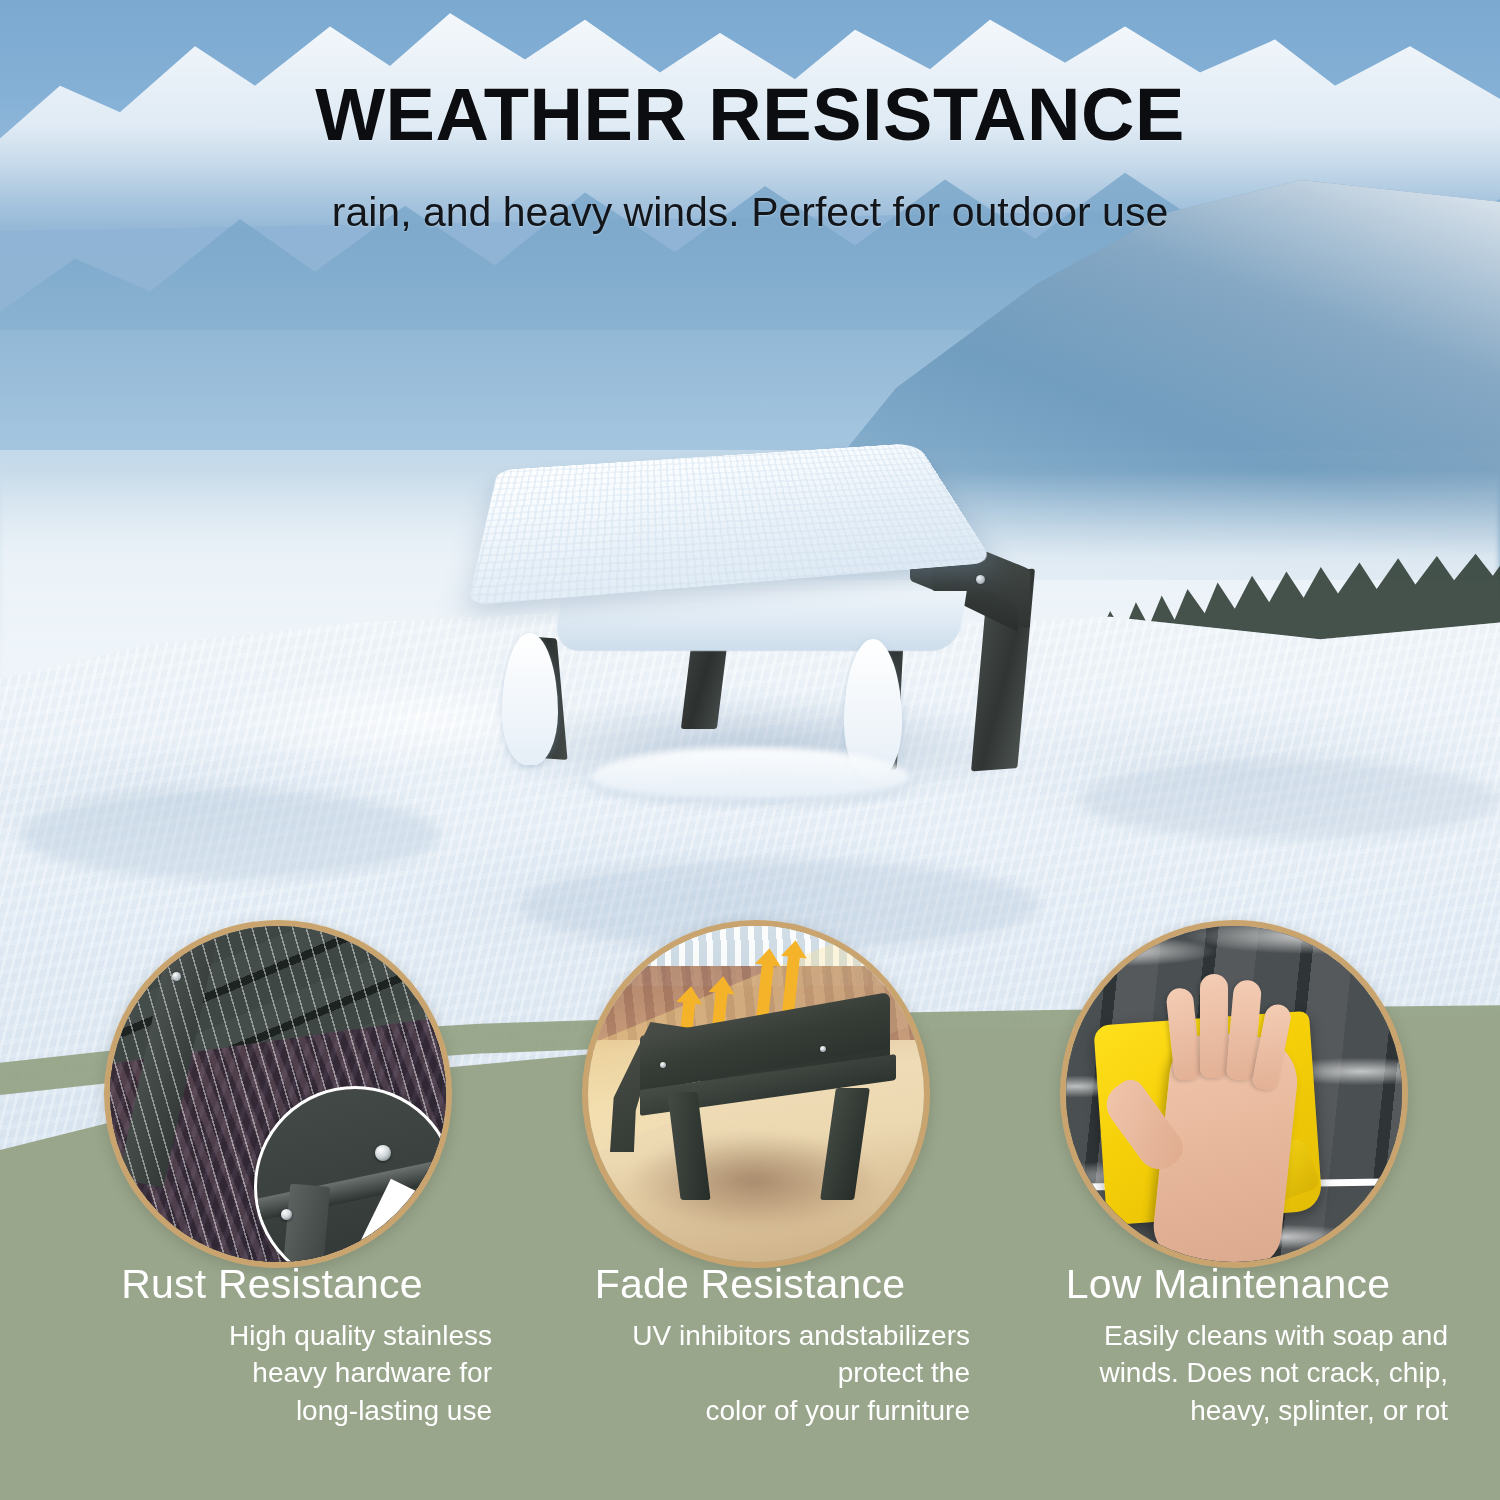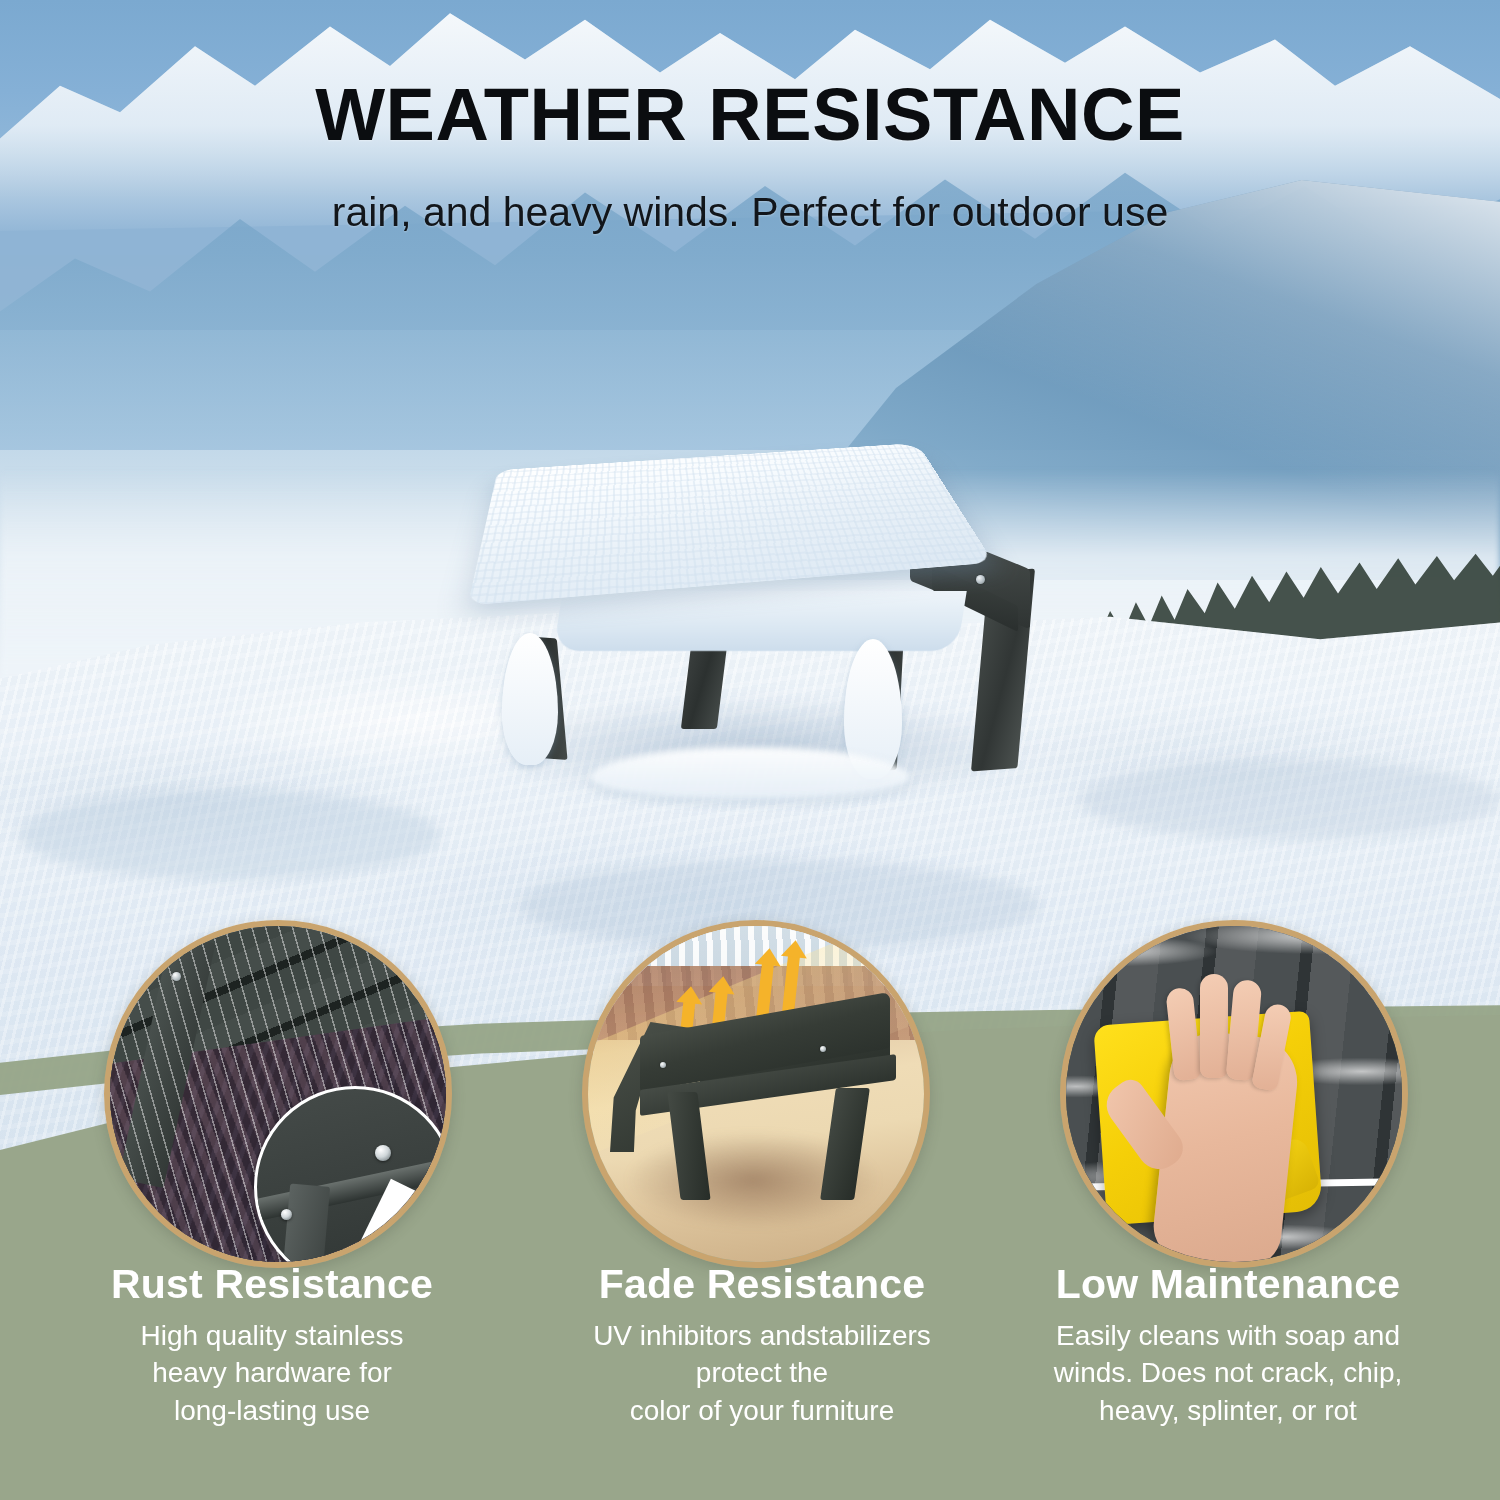--- a/index.html
+++ b/index.html
@@ -345,24 +345,24 @@
     border-radius:18px 18px 12px 12px;box-shadow:-2px 1px 4px rgba(0,0,0,.18);
   }
   .thumb{
     position:absolute;left:56px;top:152px;width:44px;height:96px;
     background:linear-gradient(150deg,#f1c6ac,#dfab8e);
     border-radius:22px 14px 18px 22px;transform:rotate(-36deg);
   }
 
   
   .caption{position:absolute;top:1262px;width:440px;text-align:center;color:#fff;}
-  .cap1{left:52px;} .cap2{left:542px;} .cap3{left:1008px;}
-  .cap-title{font-size:41px;font-weight:bold;line-height:1.12;letter-spacing:.2px;}
+  .cap1{left:52px;} .cap2{left:530px;} .cap3{left:1008px;}
+  .cap-title{font-size:41px;font-weight:normal;line-height:1.12;letter-spacing:.2px;}
   .cap-body{font-size:28px;line-height:1.34;margin-top:9px;font-weight:400;}
-  .cap-body span{display:block;}
+  .cap-body span{display:block;text-align:right;}
 </style>
 </head>
 <body>
 
 <div class="stage">
 
   <div class="sky"></div>
   <div class="ridge-far"></div>
   <div class="ridge-snowcaps"></div>
   <div class="ridge-mid"></div>

